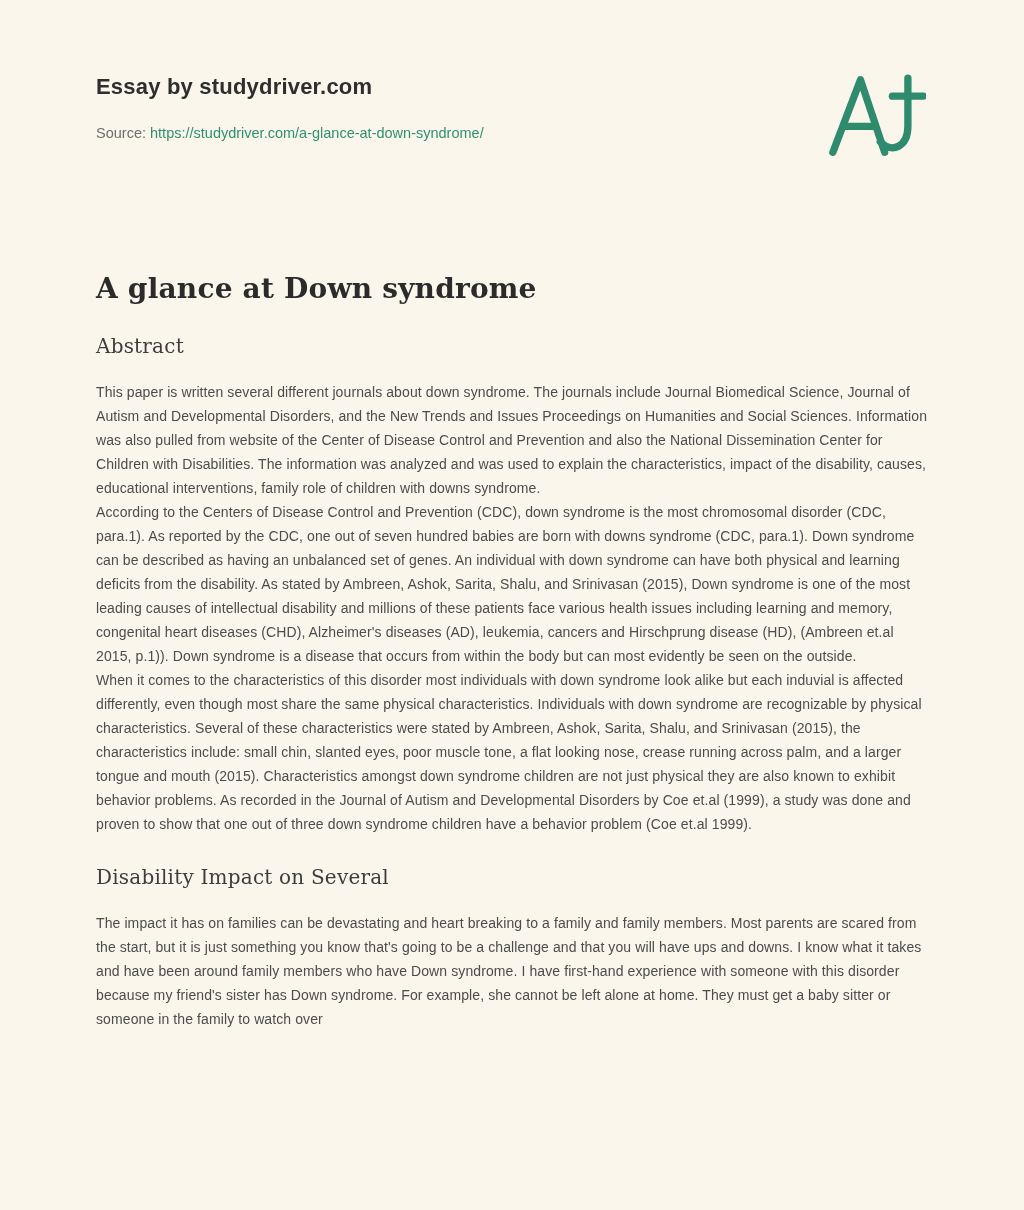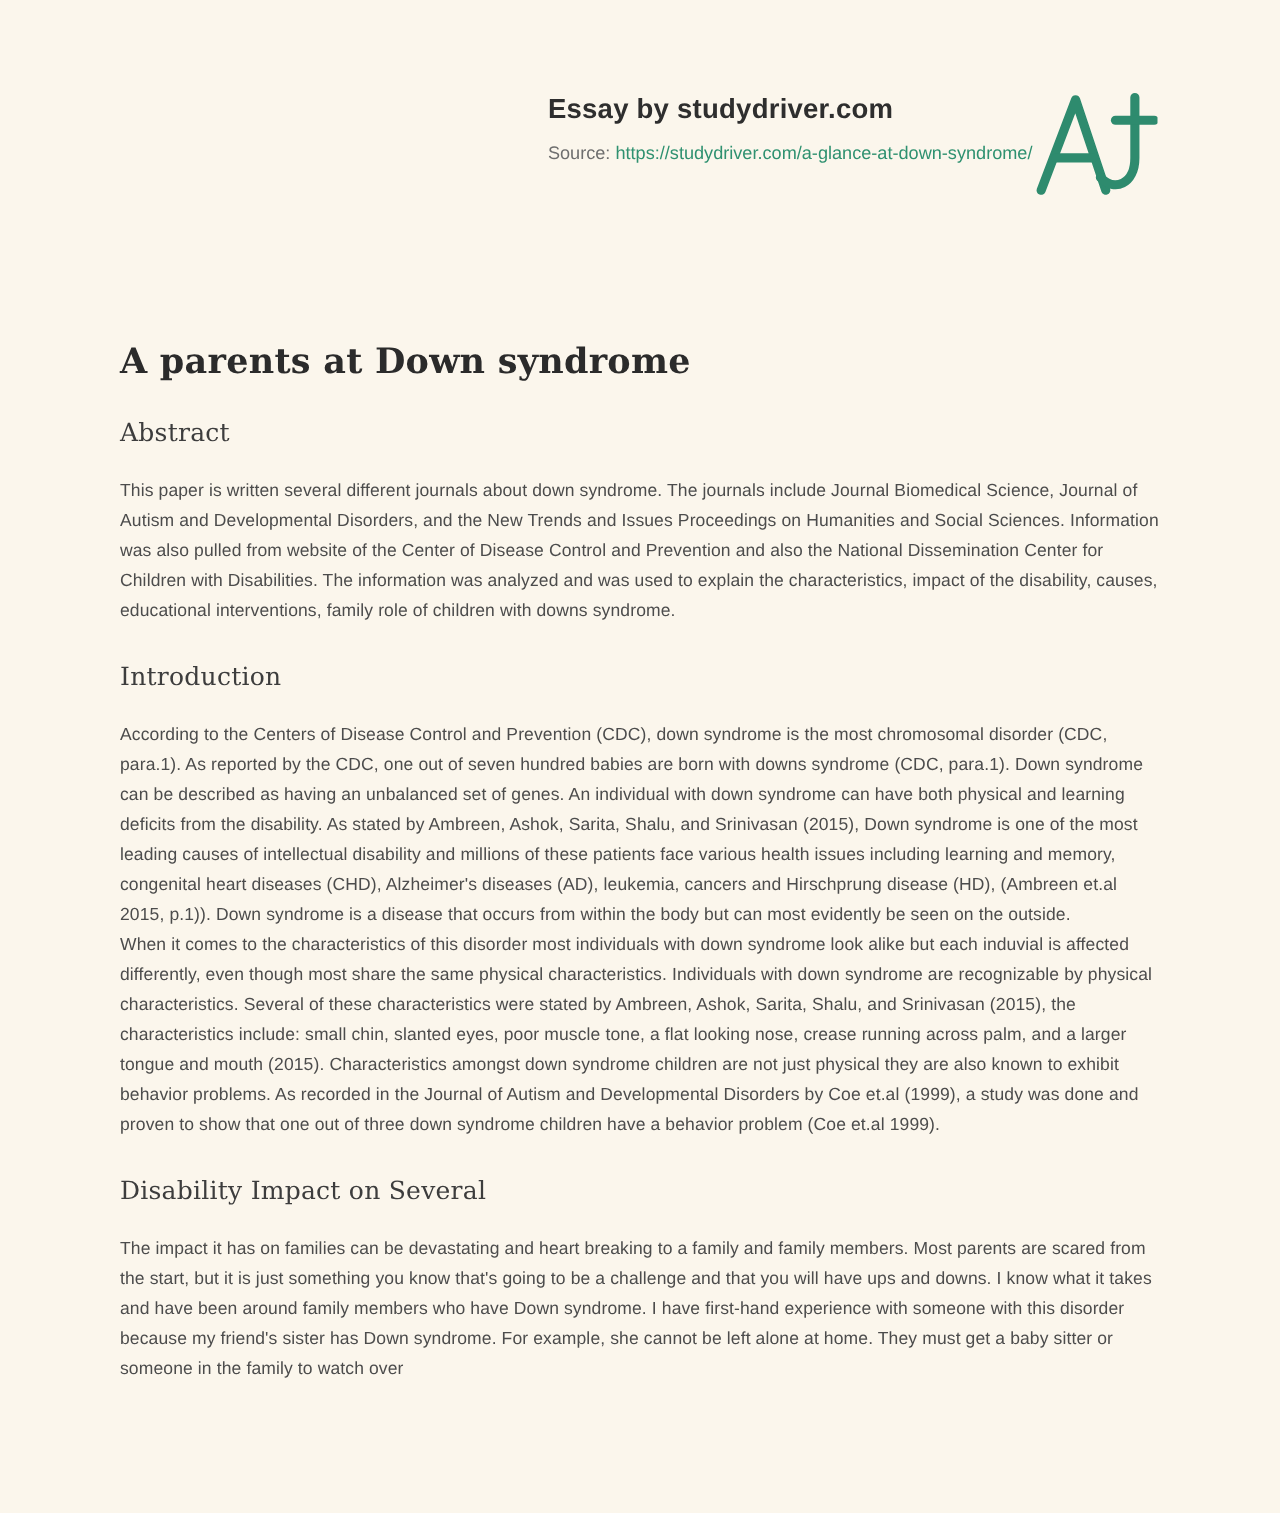--- a/index.html
+++ b/index.html
@@ -12,31 +12,31 @@
   .page {
     width: 1024px;
     min-height: 1210px;
     margin: 0 auto;
     padding: 74px 96px 20px 96px;
     background: #fbf6ec;
     overflow: hidden;
   }
   .page-header {
     display: flex;
-    justify-content: flex-end;
+    justify-content: space-between;
     align-items: flex-start;
   }
   .essay-by {
     font-size: 22px;
     font-weight: 700;
     color: #2e2e2e;
     letter-spacing: 0.2px;
   }
   .source-line {
-    margin-top: 15px;
+    margin-top: 25px;
     font-size: 14.5px;
     color: #6e6e6e;
   }
   .source-line a {
     color: #2f9170;
     text-decoration: none;
   }
   .logo {
     margin-top: -4px;
     margin-right: 2px;
@@ -89,29 +89,28 @@
           <path d="M22 62 L56 62"></path>
 
           <path d="M95 6 L95 62 C95 86 76 94 63 80"></path>
           <path d="M77 27 L113 27"></path>
         </g>
       </svg>
     </div>
   </header>
 
   <main>
-    <h1 class="essay-title">A parents at Down syndrome</h1>
+    <h1 class="essay-title">A glance at Down syndrome</h1>
 
     <section>
       <h2 class="section-heading">Abstract</h2>
       <p class="section-body">This paper is written several different journals about down syndrome. The journals include Journal Biomedical Science, Journal of Autism and Developmental Disorders, and the New Trends and Issues Proceedings on Humanities and Social Sciences. Information was also pulled from website of the Center of Disease Control and Prevention and also the National Dissemination Center for Children with Disabilities. The information was analyzed and was used to explain the characteristics, impact of the disability, causes, educational interventions, family role of children with downs syndrome.</p>
     </section>
 
     <section>
-      <h2 class="section-heading">Introduction</h2>
       <p class="section-body">According to the Centers of Disease Control and Prevention (CDC), down syndrome is the most chromosomal disorder (CDC, para.1). As reported by the CDC, one out of seven hundred babies are born with downs syndrome (CDC, para.1). Down syndrome can be described as having an unbalanced set of genes. An individual with down syndrome can have both physical and learning deficits from the disability. As stated by Ambreen, Ashok, Sarita, Shalu, and Srinivasan (2015), Down syndrome is one of the most leading causes of intellectual disability and millions of these patients face various health issues including learning and memory, congenital heart diseases (CHD), Alzheimer's diseases (AD), leukemia, cancers and Hirschprung disease (HD), (Ambreen et.al 2015, p.1)). Down syndrome is a disease that occurs from within the body but can most evidently be seen on the outside.</p>
     </section>
 
     <section>
       <p class="section-body">When it comes to the characteristics of this disorder most individuals with down syndrome look alike but each induvial is affected differently, even though most share the same physical characteristics. Individuals with down syndrome are recognizable by physical characteristics. Several of these characteristics were stated by Ambreen, Ashok, Sarita, Shalu, and Srinivasan (2015), the characteristics include: small chin, slanted eyes, poor muscle tone, a flat looking nose, crease running across palm, and a larger tongue and mouth (2015). Characteristics amongst down syndrome children are not just physical they are also known to exhibit behavior problems. As recorded in the Journal of Autism and Developmental Disorders by Coe et.al (1999), a study was done and proven to show that one out of three down syndrome children have a behavior problem (Coe et.al 1999).</p>
     </section>
 
     <section>
       <h2 class="section-heading">Disability Impact on Several</h2>
       <p class="section-body">The impact it has on families can be devastating and heart breaking to a family and family members. Most parents are scared from the start, but it is just something you know that's going to be a challenge and that you will have ups and downs. I know what it takes and have been around family members who have Down syndrome. I have first-hand experience with someone with this disorder because my friend's sister has Down syndrome. For example, she cannot be left alone at home. They must get a baby sitter or someone in the family to watch over</p>

